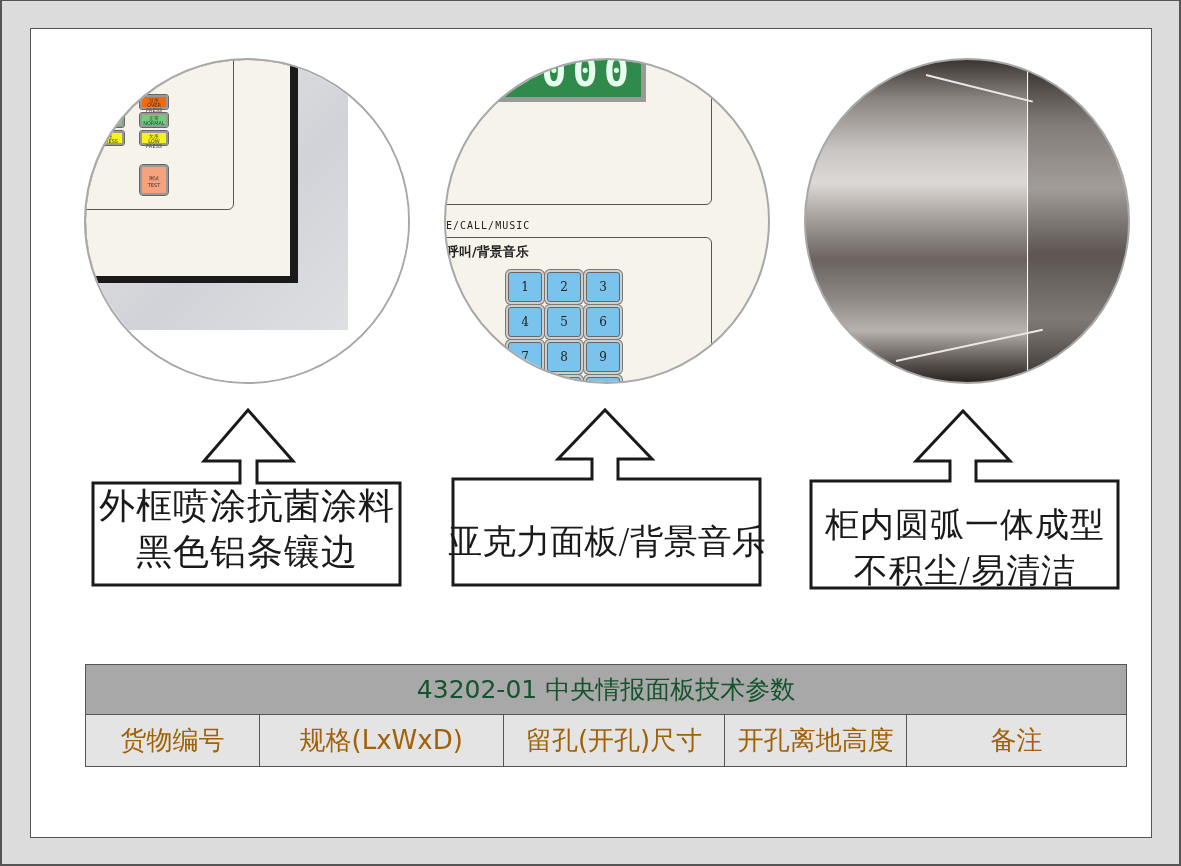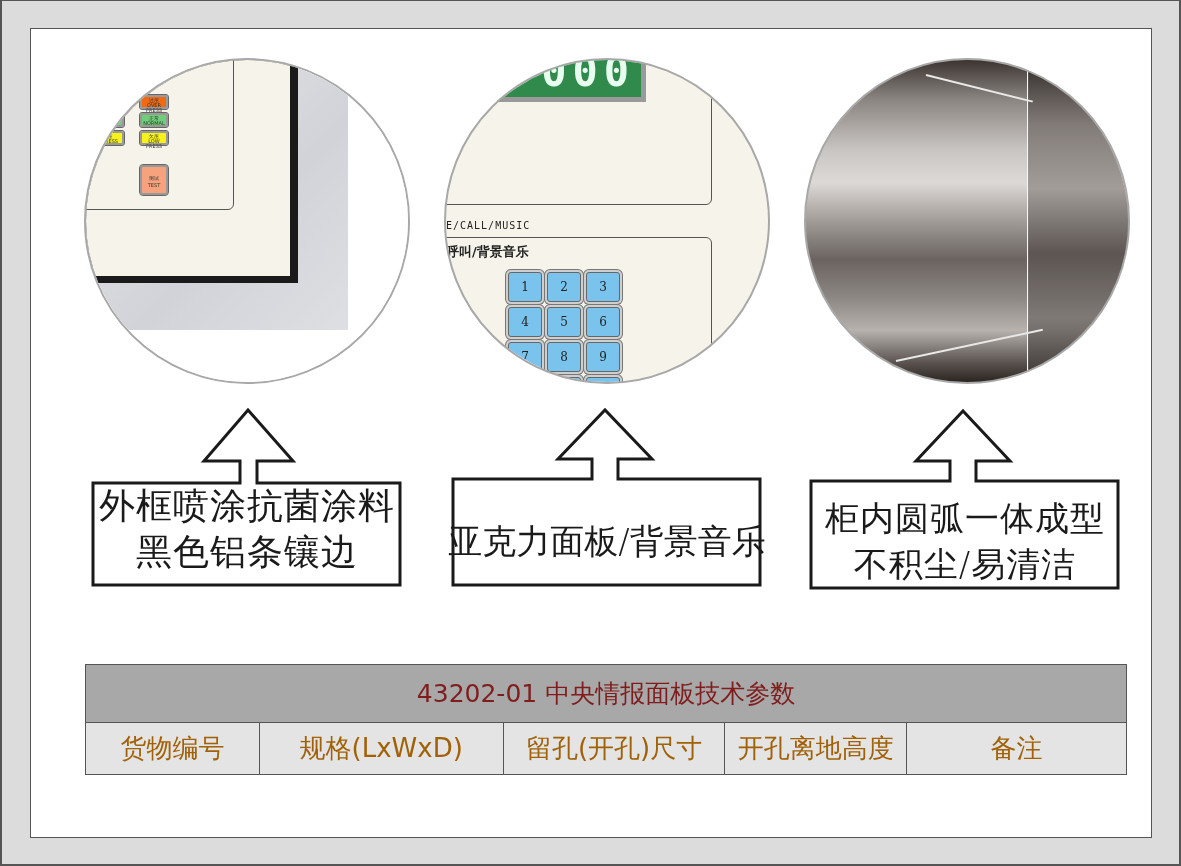--- a/index.html
+++ b/index.html
@@ -79,30 +79,30 @@
   .callout svg { position: absolute; left: 0; top: 0; }
   .callout .text {
     position: absolute; font-family: "DejaVu Sans", sans-serif; color: #1a1a1a;
     text-align: center; white-space: nowrap; font-weight: 200;
   }
   #co1 { left: 88px; top: 405px; width: 318px; height: 185px; }
   #co1 .text { left: 0; top: 78px; width: 318px; font-size: 36px; line-height: 46px; letter-spacing: 1px; }
   #co2 { left: 448px; top: 405px; width: 318px; height: 185px; }
   #co2 .text { left: 0; top: 113px; width: 318px; font-size: 34px; line-height: 46px; }
   #co3 { left: 806px; top: 405px; width: 318px; height: 185px; }
-  #co3 .text { left: 0; top: 90px; width: 318px; font-size: 34px; line-height: 46px; letter-spacing: 1px; }
+  #co3 .text { left: 0; top: 96px; width: 318px; font-size: 34px; line-height: 46px; letter-spacing: 1px; }
 
   
   .spec-table {
     position: absolute; left: 85px; top: 664px; width: 1042px;
     border-collapse: collapse; border: 1.5px solid #555;
     font-family: "DejaVu Sans", sans-serif; color: #333;
   }
   .spec-table td, .spec-table th { border: 1.5px solid #555; text-align: center; font-weight: normal; }
-  .spec-table .caption-row th { background: #a8a8a8; height: 58px; font-size: 25px; color: #7f1d1d; }
+  .spec-table .caption-row th { background: #a8a8a8; height: 50px; font-size: 25px; color: #14532d; }
   .spec-table .head-row th { background: #e4e4e4; height: 52px; font-size: 26px; color: #a16207; }
   .spec-table .data-row td { background: #fff; height: 48px; font-size: 25px; color: #333; letter-spacing: 1px; }
 </style>
 </head>
 <body>
 
 <div class="outer-border"></div>
 
 <div class="panel"></div>
 

